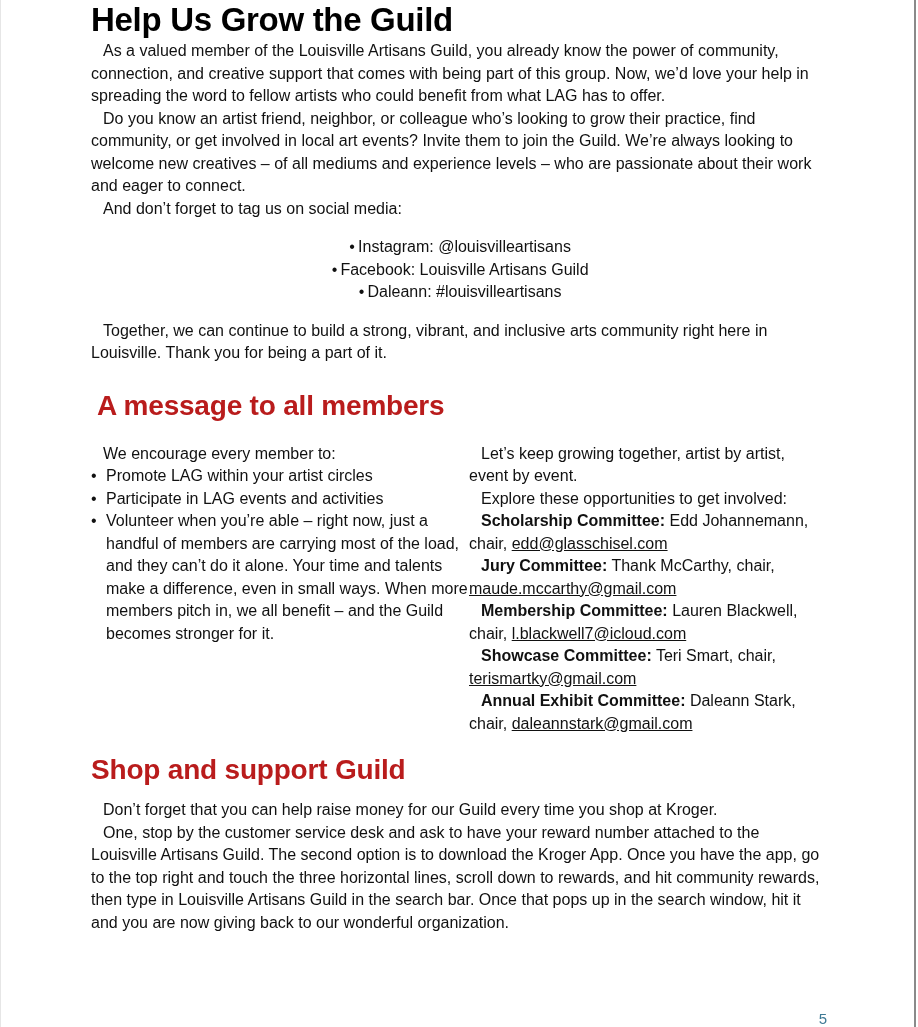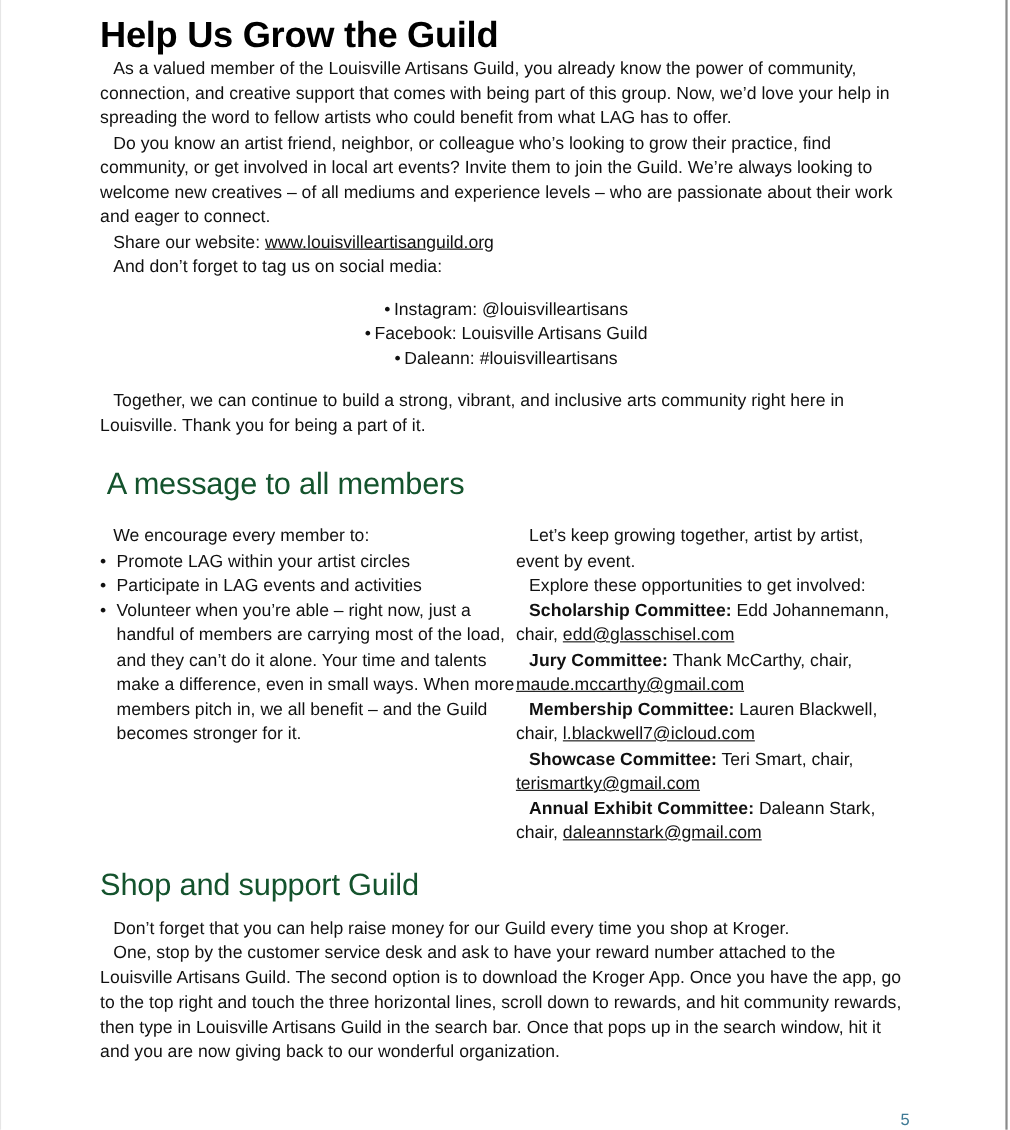--- a/index.html
+++ b/index.html
@@ -29,31 +29,31 @@
       left: 91px;
       top: 0;
       width: 735px;
     }
     h1.title {
       font-family: "Liberation Sans", sans-serif;
       font-weight: bold;
       font-size: 33px;
       line-height: 40px;
       margin: 0;
-      padding-top: 12px;
+      padding-top: 0;
       letter-spacing: -0.3px;
       color: #000;
     }
     h2.section {
       font-family: "Liberation Sans", sans-serif;
-      font-weight: normal;
+      font-weight: bold;
       font-size: 28px;
       line-height: 34px;
       margin: 0;
-      color: #14532d;
+      color: #b91c1c;
       letter-spacing: -0.2px;
     }
     .p {
       font-size: 16px;
       line-height: 22.5px;
       margin: 0;
       text-indent: 12px;
     }
     .bullets-top { margin: 16px; padding: 0; list-style: none; text-align: center; }
     .bullets-top li {
@@ -98,21 +98,20 @@
 
 <div class="page-edge-left"></div>
 <div class="page-edge-right"></div>
 
 <div class="page">
 
   <section>
     <h1 class="title">Help Us Grow the Guild</h1>
     <p class="p">As a valued member of the Louisville Artisans Guild, you already know the power of community, connection, and creative support that comes with being part of this group. Now, we’d love your help in spreading the word to fellow artists who could benefit from what LAG has to offer.</p>
     <p class="p">Do you know an artist friend, neighbor, or colleague who’s looking to grow their practice, find community, or get involved in local art events? Invite them to join the Guild. We’re always looking to welcome new creatives – of all mediums and experience levels – who are passionate about their work and eager to connect.</p>
-    <p class="p"><span>Share our website: </span><a class="link">www.louisvilleartisanguild.org</a></p>
     <p class="p">And don’t forget to tag us on social media:</p>
     <ul class="bullets-top">
       <li><span class="dot">•</span><span>Instagram: @louisvilleartisans</span></li>
       <li><span class="dot">•</span><span>Facebook: Louisville Artisans Guild</span></li>
       <li><span class="dot">•</span><span>Daleann: #louisvilleartisans</span></li>
     </ul>
     <p class="p">Together, we can continue to build a strong, vibrant, and inclusive arts community right here in Louisville. Thank you for being a part of it.</p>
   </section>
 
   <section style="margin-top:24px;">

